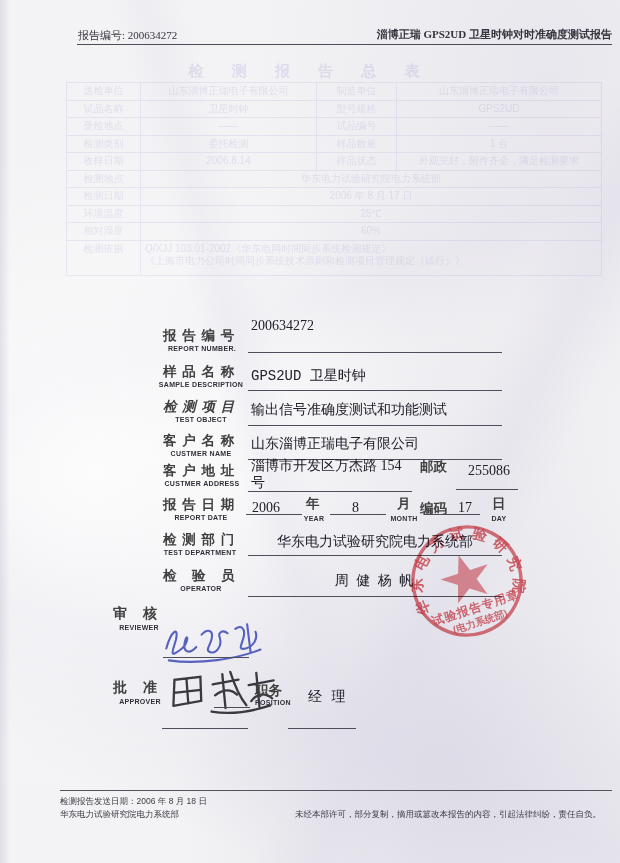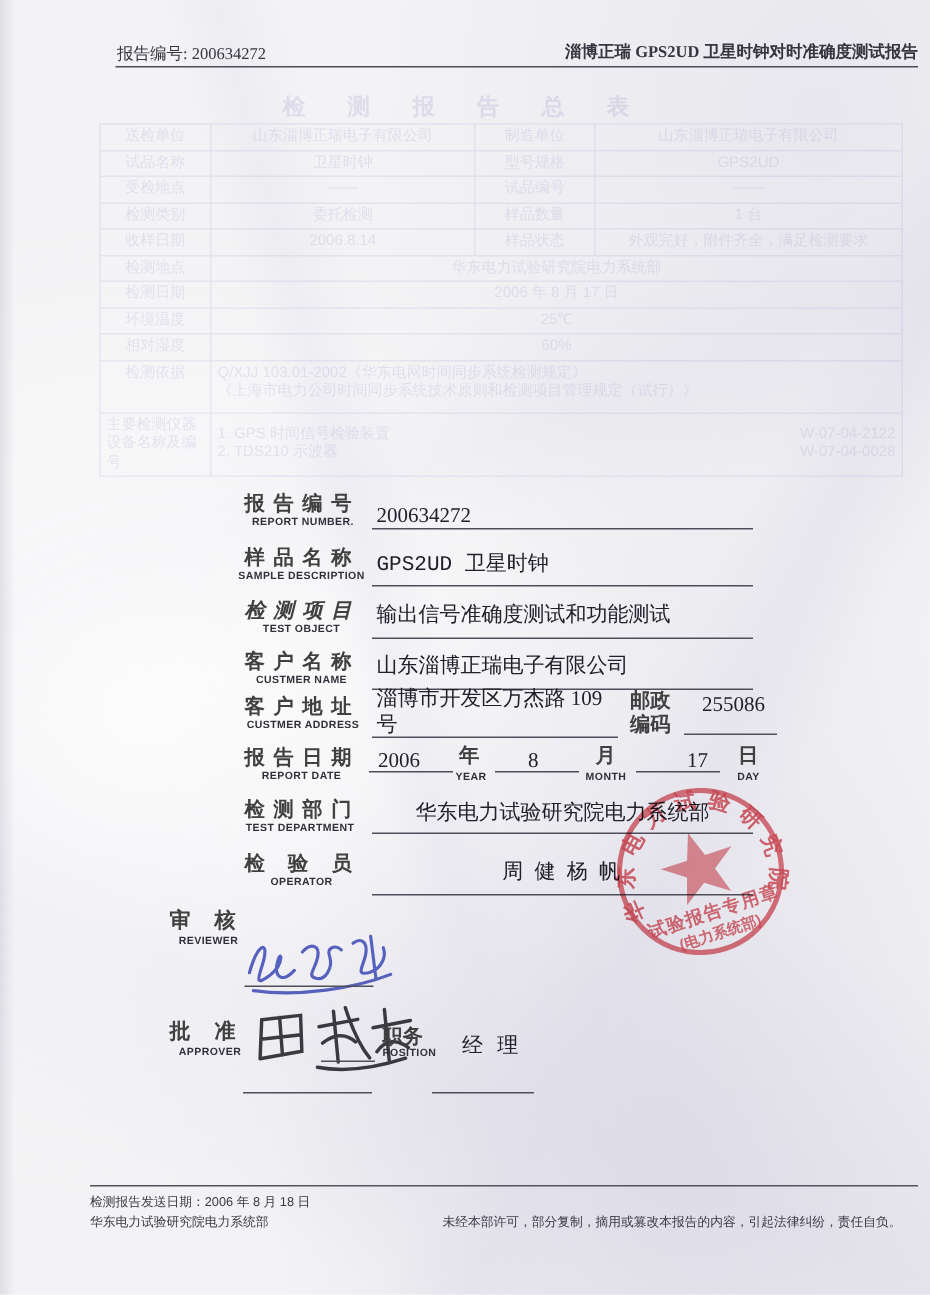--- a/index.html
+++ b/index.html
@@ -100,62 +100,49 @@
       <div class="g-cell">25℃</div>
     </div>
   <div class="g-row span">
       <div class="g-cell">相对湿度</div>
       <div class="g-cell">60%</div>
     </div>
   <div class="g-row span" style="min-height:34px;">
       <div class="g-cell">检测依据</div>
     <div class="g-cell multi"><span>Q/XJJ 103.01-2002《华东电网时间同步系统检测规定》</span><br><span>《上海市电力公司时间同步系统技术原则和检测项目管理规定（试行）》</span></div>
     </div>
-  <div class="g-row span" style="min-height:40px;border-bottom:1px solid rgba(116,116,196,0.12);">
-    <div class="g-cell multi"><span>主要检测仪器</span><br><span>设备名称及编</span><br><span>号</span></div>
-    <div class="g-cell multi" style="display:flex;flex-direction:column;justify-content:center;">
-      <span style="display:flex;justify-content:space-between;">
-          <span>1. GPS 时间信号检验装置</span>
-          <span>W-07-04-2122</span>
-        </span>
-      <span style="display:flex;justify-content:space-between;">
-          <span>2. TDS210 示波器</span>
-          <span>W-07-04-0028</span>
-        </span>
-    </div>
-    </div>
 </div>
 
 <div class="abs zh-label" style="left:163px;top:327px;">报 告 编 号</div>
 <div class="abs en-sub" style="left:168px;top:345px;width:66px;text-align:center;">REPORT NUMBER.</div>
-<div class="abs val" style="left:251px;top:337px;">200634272</div>
+<div class="abs val" style="left:251px;top:318px;">200634272</div>
 <div class="abs uline" style="left:248px;top:352px;width:254px;"></div>
 
 <div class="abs zh-label" style="left:163px;top:363px;">样 品 名 称</div>
 <div class="abs en-sub" style="left:158px;top:381px;width:86px;text-align:center;">SAMPLE DESCRIPTION</div>
 <div class="abs val" style="left:251px;top:367px;font-family:Liberation Mono, monospace;">GPS2UD 卫星时钟</div>
 <div class="abs uline" style="left:248px;top:390px;width:254px;"></div>
 
 <div class="abs zh-label" style="left:163px;top:398px;font-style:italic;">检 测 项 目</div>
 <div class="abs en-sub" style="left:168px;top:416px;width:66px;text-align:center;">TEST OBJECT</div>
 <div class="abs val" style="left:251px;top:401px;">输出信号准确度测试和功能测试</div>
 <div class="abs uline" style="left:248px;top:425px;width:254px;"></div>
 
 <div class="abs zh-label" style="left:163px;top:432px;">客 户 名 称</div>
 <div class="abs en-sub" style="left:168px;top:450px;width:66px;text-align:center;">CUSTMER NAME</div>
 <div class="abs val" style="left:251px;top:435px;">山东淄博正瑞电子有限公司</div>
 <div class="abs uline" style="left:248px;top:459px;width:254px;"></div>
 
 <div class="abs zh-label" style="left:163px;top:462px;">客 户 地 址</div>
 <div class="abs en-sub" style="left:162px;top:480px;width:80px;text-align:center;">CUSTMER ADDRESS</div>
-<div class="abs val" style="left:251px;top:457px;">淄博市开发区万杰路 109</div>
+<div class="abs val" style="left:251px;top:457px;">淄博市开发区万杰路 154</div>
 <div class="abs val" style="left:251px;top:474px;">号</div>
 <div class="abs uline" style="left:248px;top:491px;width:164px;"></div>
 <div class="abs zh-label" style="left:420px;top:458px;letter-spacing:0;">邮政</div>
-<div class="abs zh-label" style="left:420px;top:474px;letter-spacing:0;font-family:Liberation Mono, monospace;">编码</div>
+<div class="abs zh-label" style="left:420px;top:500px;letter-spacing:0;font-family:Liberation Mono, monospace;">编码</div>
 <div class="abs val" style="left:468px;top:463px;">255086</div>
 <div class="abs uline" style="left:456px;top:489px;width:62px;"></div>
 
 <div class="abs zh-label" style="left:163px;top:496px;">报 告 日 期</div>
 <div class="abs en-sub" style="left:168px;top:514px;width:66px;text-align:center;">REPORT DATE</div>
 <div class="abs val" style="left:252px;top:500px;">2006</div>
 <div class="abs uline" style="left:246px;top:514px;width:56px;"></div>
 <div class="abs zh-label" style="left:306px;top:495px;letter-spacing:0;">年</div>
 <div class="abs tiny-cap" style="left:300px;top:515px;width:28px;text-align:center;">YEAR</div>
 <div class="abs val" style="left:352px;top:500px;">8</div>

